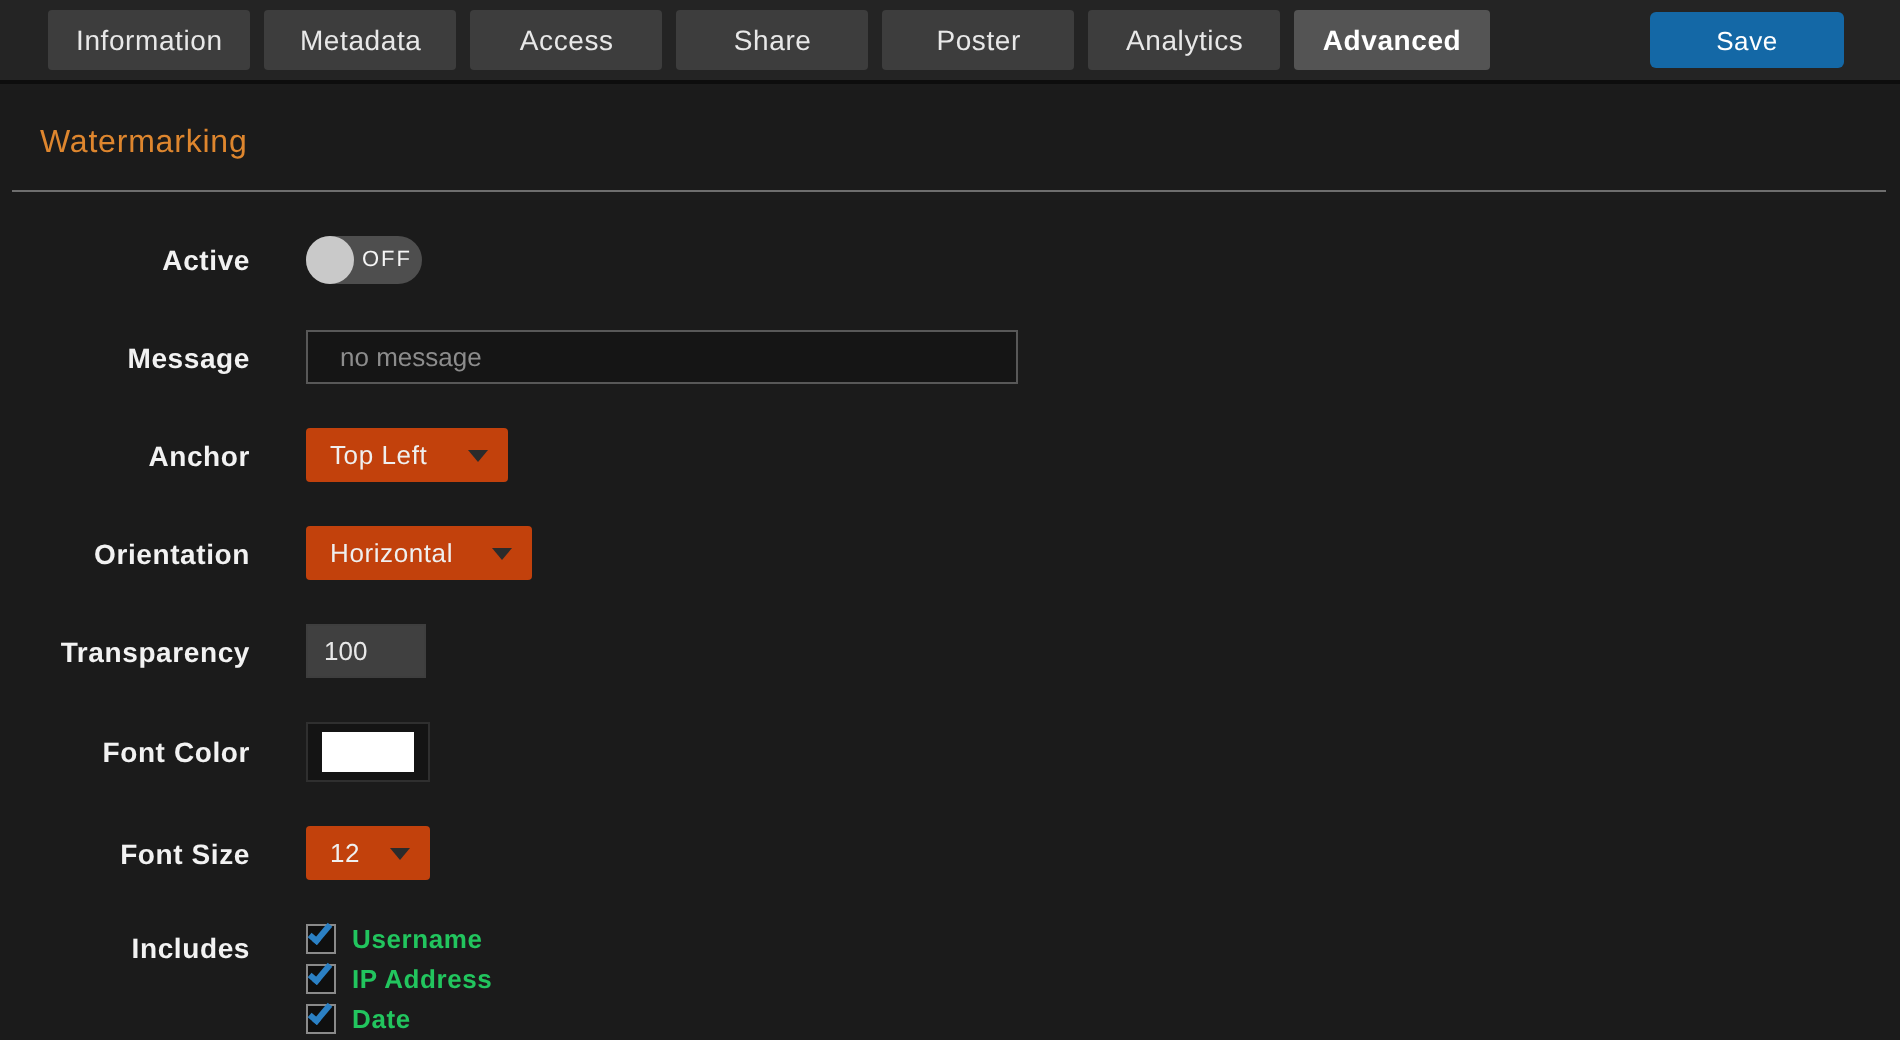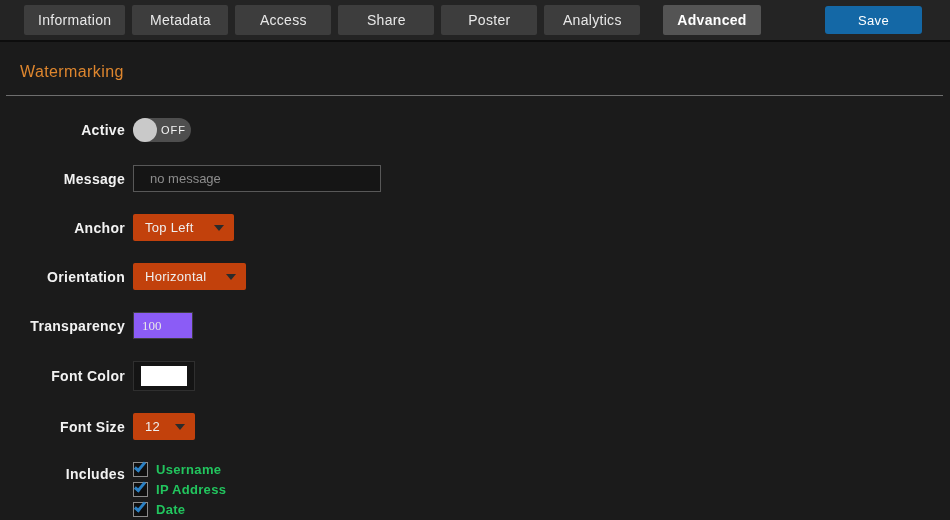--- a/index.html
+++ b/index.html
@@ -21,21 +21,21 @@
   .tabs { display:flex; gap:7px; flex:1; }
   .tab {
     min-width:96px; height:30px;
     background:#3d3d3d; color:#e8e8e8;
     border:none; border-radius:2px;
     font-family:"Liberation Sans", sans-serif;
     font-size:14px; letter-spacing:0.3px;
     padding:0 14px; cursor:pointer;
     display:flex; align-items:center; justify-content:center;
   }
-  .tab.active { background:#545454; color:#fff; font-weight:bold;margin-left:16px; }
+  .tab.active { background:#545454; color:#fff; font-weight:bold; }
   .save-btn {
     width:97px; height:28px;
     background:#1468a6; color:#fff;
     border:none; border-radius:3px;
     font-family:"Liberation Sans", sans-serif;
     font-size:13px; letter-spacing:0.3px;
     cursor:pointer;
   }
 
   
@@ -52,21 +52,21 @@
   .form { padding-top:20px; }
   .row {
     display:flex; align-items:center;
     margin-bottom:22px; min-height:27px;
   }
   .row-label {
     width:125px; text-align:right;
     font-size:14px; font-weight:bold; letter-spacing:0.3px;
     color:#f2f2f2; flex-shrink:0;
   }
-  .control { margin-left:8px; display:flex; align-items:center; }
+  .control { margin-left:28px; display:flex; align-items:center; }
 
   
   .toggle {
     position:relative; width:58px; height:24px;
     background:#4e4e4e; border-radius:12px;
     cursor:pointer; display:flex; align-items:center;
   }
   .toggle-knob {
     position:absolute; left:0; top:0;
     width:24px; height:24px; border-radius:50%;
@@ -78,23 +78,23 @@
   }
 
   
   .text-input {
     height:27px; background:#151515;
     border:1px solid #585858; color:#e8e8e8;
     font-family:"Liberation Sans", sans-serif;
     font-size:13px; padding:0 8px; outline:none;
   }
   .text-input::placeholder { color:#8c8c8c; }
-  .message-input { width:248px;padding-left:16px; }
+  .message-input { width:356px;padding-left:16px; }
   .small-input {
-    width:60px; background:#8b5cf6; border:1px solid #3e3e3e;font-family:Liberation Serif, serif;
+    width:60px; background:#404040; border:1px solid #3e3e3e;
   }
 
   
   .dropdown {
     height:27px; background:#c2410c; border:none; border-radius:2px;
     color:#efefef; font-family:"Liberation Sans", sans-serif;
     font-size:13px; letter-spacing:0.3px;
     display:flex; align-items:center; justify-content:space-between;
     padding:0 10px 0 12px; gap:10px; cursor:pointer;
   }

